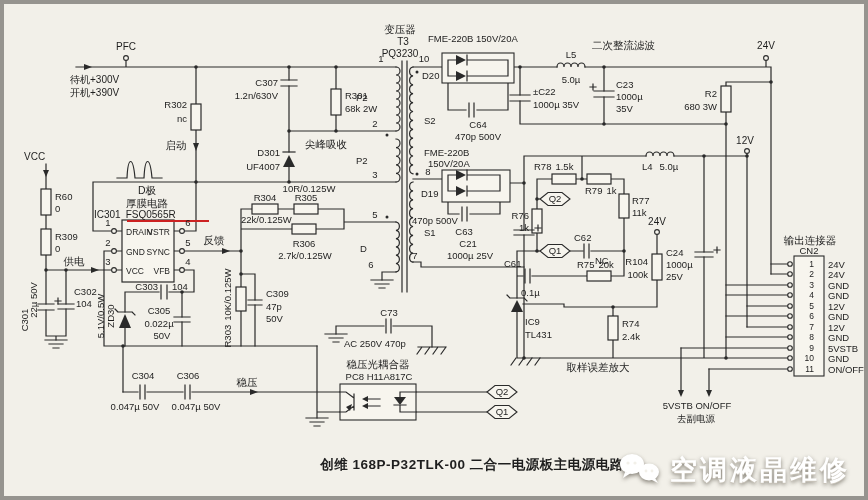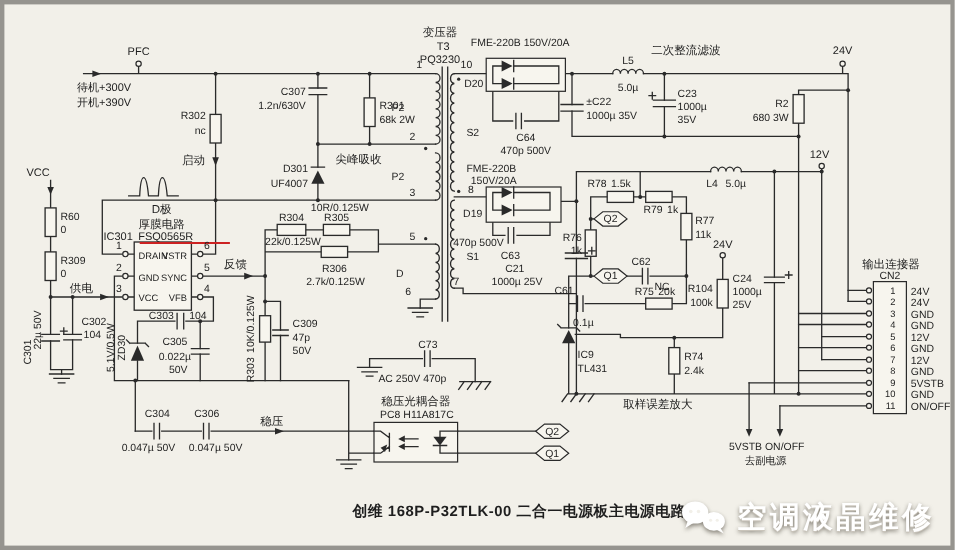--- a/index.html
+++ b/index.html
@@ -12,21 +12,21 @@
   .dot{fill:#2a2a2a;}
   .tri{fill:#2a2a2a;stroke:none;}
   .red{stroke:#cc2222;stroke-width:1.8;}
   .t8{font-size:8.5px;}
   .t9{font-size:9.5px;}
   .t10{font-size:10px;}
   .cjk{font-size:10.5px;}
   .mid{text-anchor:middle;}
   .end{text-anchor:end;}
   .title-text{font-size:13.5px;font-weight:bold;letter-spacing:.5px;}
-  .wm{position:absolute;right:14px;bottom:8px;display:flex;align-items:flex-end;gap:9px;
+  .wm{position:absolute;right:14px;bottom:8px;display:flex;align-items:flex-start;gap:9px;
       color:#ffffff;font-weight:bold;font-size:27px;letter-spacing:3px;
       font-family:"Liberation Sans","DejaVu Sans",sans-serif;
       text-shadow:0 1px 0 #c9c4ba,0 2px 4px rgba(110,105,95,.9);}
   .wm svg{position:static;filter:drop-shadow(0 2px 2px rgba(110,105,95,.8));}
 </style>
 </head>
 <body>
 
 <div class="stage">
 <svg width="860" height="492" viewBox="0 0 860 492">

